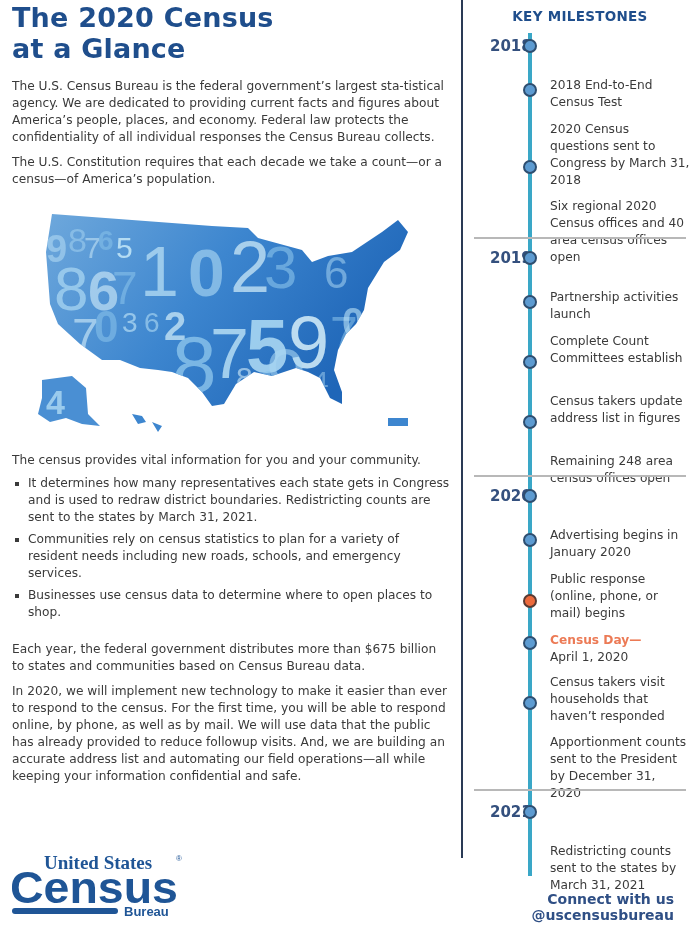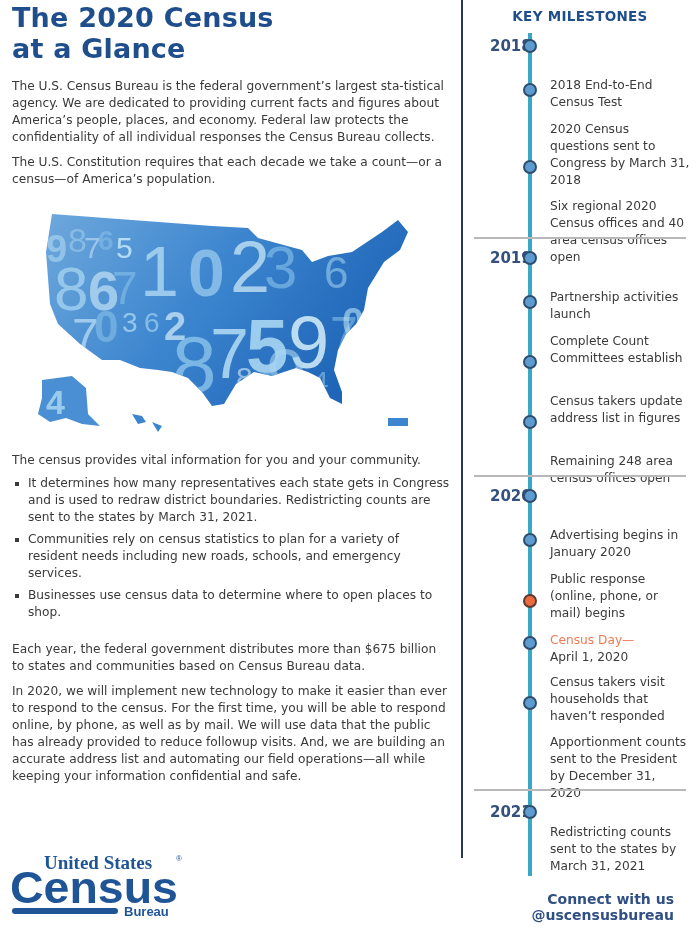--- a/index.html
+++ b/index.html
@@ -16,21 +16,21 @@
   .logo { position:absolute; left:12px; top:850px; width:200px; height:75px; }
   .divider { position:absolute; left:461px; top:0; width:1.5px; height:858px; background:#2a3a55; }
   .right { position:absolute; left:462px; top:0; width:236px; }
   .ms-head { text-align:center; color:#1f4e8c; font-weight:bold; font-size:13.5px; margin-top:8px; letter-spacing:0.3px; }
   .timeline-line { position:absolute; left:66px; top:33px; width:4px; height:843px; background:#3aa7c7; }
   .year-sep { position:absolute; left:12px; width:212px; height:1.5px; background:#b8b8b8; }
   .year { position:absolute; left:28px; font-weight:bold; font-size:15px; color:#34507e; }
   .item { position:absolute; left:88px; width:140px; font-size:12.2px; line-height:17px; color:#3a3a3a;margin-top:40px; }
   .node { position:absolute; left:61px; width:10px; height:10px; border-radius:50%; background:#5d9bd1; border:2px solid #2e4e70; }
   .node.red { background:#ec6a3c; border-color:#5a3a32; }
-  .highlight { color:#ec7a55; font-weight:normal; }
+  .highlight { color:#ec7a55; font-weight:bold; }
   .connect { position:absolute; left:0; width:212px; text-align:right; color:#2f4f85; font-weight:bold; font-size:14px; line-height:16px; }
 </style>
 </head>
 <body>
 
 <div class="left">
   <h1 class="title">
     <span>The 2020 Census</span><br>
     <span>at a Glance</span>
   </h1>
@@ -146,19 +146,19 @@
     <span>April 1, 2020</span>
   </div>
   <div class="node" style="top:636px"></div>
   <div class="item" style="top:634px">Census takers visit households that haven’t responded</div>
   <div class="node" style="top:696px"></div>
   <div class="item" style="top:694px">Apportionment counts sent to the President by December 31, 2020</div>
   <div class="year-sep" style="top:789px"></div>
 
   <div class="year" style="top:803px">2021</div>
   <div class="node" style="top:805px"></div>
-  <div class="item" style="top:784px">Redistricting counts sent to the states by March 31, 2021</div>
+  <div class="item" style="top:803px">Redistricting counts sent to the states by March 31, 2021</div>
 
   <div class="connect" style="top:891px">
     <div>Connect with us</div>
     <div>@uscensusbureau</div>
   </div>
 </div>
 
 </body></html>

